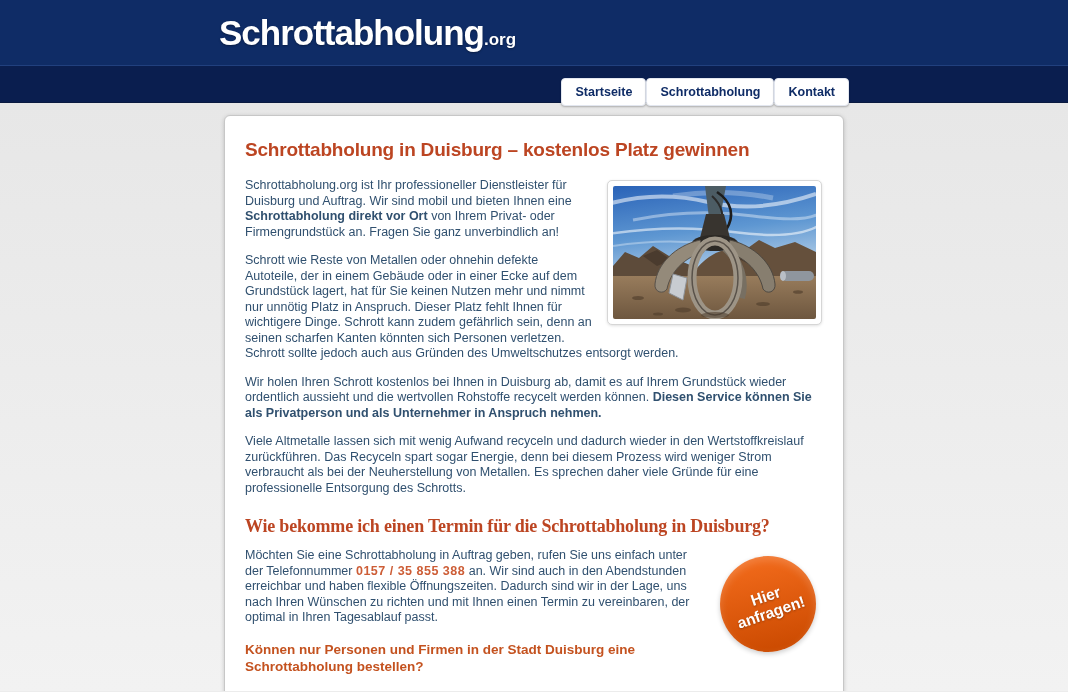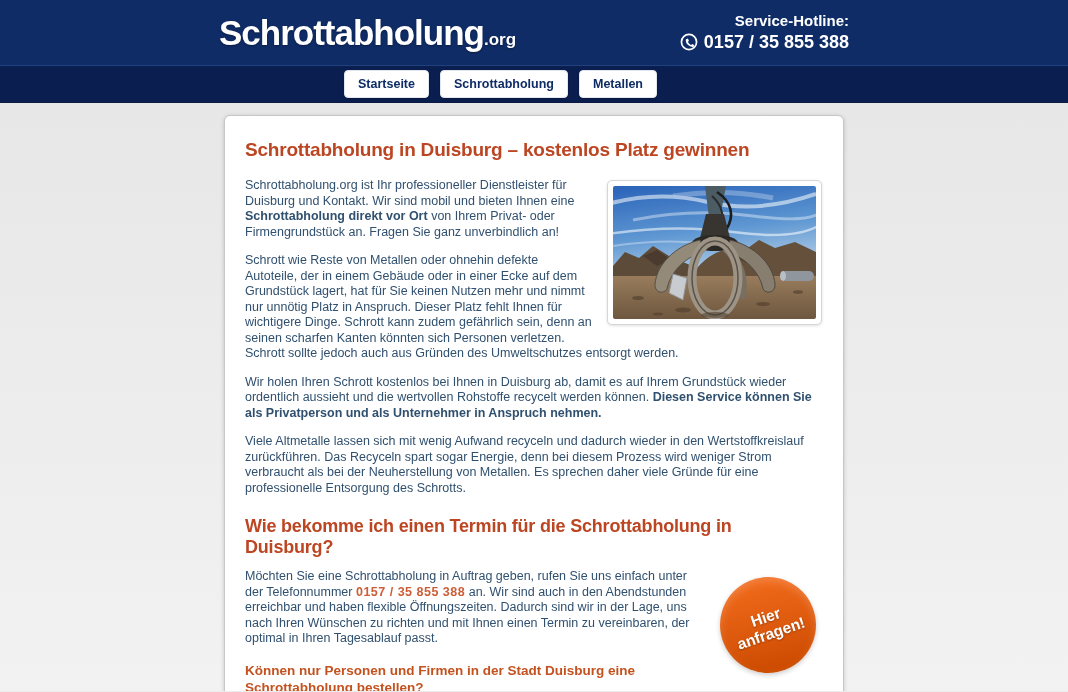--- a/index.html
+++ b/index.html
@@ -18,31 +18,31 @@
   .header{height:65px;background:var(--header_bg);}
   .header-inner{width:630px;margin:0 auto;height:100%;display:flex;align-items:center;justify-content:space-between;}
   .logo{color:#fff;font-size:35px;font-weight:700;letter-spacing:-1px;cursor:pointer;text-shadow:0 1px 2px rgba(0,0,0,.35);}
   .logo .tld{font-size:17px;font-weight:700;letter-spacing:0;}
   .hotline{color:#fff;text-align:right;line-height:1.25;}
   .hotline-label{font-size:15px;font-weight:700;display:block;}
   .hotline-phone{font-size:18px;font-weight:700;display:flex;align-items:center;gap:6px;justify-content:flex-end;}
   .phone-icon svg{display:block;}
   
   .nav{height:38px;background:var(--nav_bg);border-top:1px solid #21407e;border-bottom:1px solid #0a1a40;}
-  .nav-inner{width:630px;margin:0 auto;height:100%;display:flex;align-items:center;gap:11px;padding-left:125px;}
+  .nav-inner{width:630px;margin:8px auto;height:100%;display:flex;align-items:center;gap:0;padding-left:125px;justify-content:flex-end;}
   .nav-btn{background:#fff;color:var(--header_bg);font-weight:700;font-size:12.5px;
     padding:6px 13px;border-radius:4px;border:1px solid #e2e6ef;cursor:pointer;
     font-family:"Liberation Sans",sans-serif;box-shadow:0 1px 2px rgba(0,0,0,.25);}
   
   .page{height:588px;overflow:hidden;background:linear-gradient(#e7e7e7,#f2f2f2);padding-top:12px;}
   .card{width:620px;margin:0 auto;background:var(--card_bg);border:1px solid #c7c7c7;border-radius:6px;
     padding:23px 21px 50px 20px;min-height:640px;box-shadow:0 1px 4px rgba(0,0,0,.18);}
   .card::after{content:"";display:block;clear:both;}
   h1{color:var(--heading);font-size:19px;font-weight:700;margin:0 0 17px;letter-spacing:-.2px;}
-  h2{color:var(--heading);font-size:18px;font-weight:700;margin:20px 0 11px;letter-spacing:-.2px;clear:left;}
+  h2{color:var(--heading);font-size:18px;font-weight:700;margin:20px 0 11px;letter-spacing:-.2px;clear:left;font-family:Liberation Serif, serif;}
   h3{color:var(--subheading);font-size:13.5px;font-weight:700;margin:15px 0 4px;line-height:17px;}
   p{color:var(--body_text);font-size:12.5px;line-height:15.5px;margin:0 0 13px;}
   p .bold{font-weight:700;text-align:center;}
   p .phone-link{color:var(--phone_link);font-weight:700;cursor:pointer;letter-spacing:.5px;}
   
   .photo{float:right;width:215px;margin:2px 0 10px 14px;background:#fff;border:1px solid #d6d6d6;
     border-radius:5px;padding:5px;box-shadow:0 1px 3px rgba(0,0,0,.12);}
   .photo svg{display:block;border-radius:2px;}
   
   .badge{float:right;width:96px;height:96px;border-radius:50%;margin:8px 6px 12px 14px;
@@ -51,40 +51,28 @@
     box-shadow:0 2px 5px rgba(0,0,0,.2), inset 0 4px 8px rgba(255,255,255,.18);}
   .badge-text{transform:rotate(-19deg);color:#fff;font-weight:700;font-size:15.5px;line-height:17px;
     text-align:center;text-shadow:0 1px 2px rgba(0,0,0,.3);}
 </style>
 </head>
 <body>
 
 <div class="header">
   <div class="header-inner">
     <div class="logo"><span>Schrottabholung</span><span class="tld">.org</span></div>
-    <div class="hotline">
-      <span class="hotline-label">Service-Hotline:</span>
-      <span class="hotline-phone">
-        <span class="phone-icon">
-          <svg width="18" height="18" viewBox="0 0 20 20">
-            <circle cx="10" cy="10" r="8.4" fill="none" stroke="#ffffff" stroke-width="1.9"></circle>
-            <path d="M6.4,7.2 L8.6,6.1 L9.9,8.4 L8.9,9.9 C9.6,11.3 10.9,12.6 12.3,13.3 L13.8,12.3 L16,13.7 L14.8,15.8 C12.2,15.7 9.8,14.3 8.1,12.6 C6.6,11 6.4,9.1 6.4,7.2 Z" fill="#ffffff"></path>
-          </svg>
-        </span>
-        <span>0157 / 35 855 388</span>
-      </span>
-    </div>
   </div>
 </div>
 
 <div class="nav">
   <div class="nav-inner">
     <button class="nav-btn">Startseite</button>
     <button class="nav-btn">Schrottabholung</button>
-    <button class="nav-btn">Metallen</button>
+    <button class="nav-btn">Kontakt</button>
   </div>
 </div>
 
 <div class="page">
   <div class="card">
 
     <h1>Schrottabholung in Duisburg – kostenlos Platz gewinnen</h1>
 
     <figure class="photo" style="margin-top:2px;">
       <svg width="203" height="133" viewBox="0 0 203 133">
@@ -139,21 +127,21 @@
         <path d="M60,88 L74,92 L70,114 L56,107 Z" fill="#c8ccd1" stroke="#8d9298" stroke-width="1"></path>
 
         <path d="M112,62 C127,74 133,94 128,112" stroke="#776f62" stroke-width="8" fill="none"></path>
 
         <ellipse cx="102" cy="92" rx="23" ry="37" fill="none" stroke="#9d9486" stroke-width="9"></ellipse>
         <ellipse cx="102" cy="92" rx="23" ry="37" fill="none" stroke="#59524a" stroke-width="1.5"></ellipse>
         <ellipse cx="102" cy="129" rx="14" ry="3" fill="#4a3a2a" opacity="0.55"></ellipse>
       </svg>
     </figure>
 
-    <p><span>Schrottabholung.org ist Ihr professioneller Dienstleister für Duisburg und Kontakt. Wir sind mobil und bieten Ihnen eine </span><span class="bold">Schrottabholung direkt vor Ort</span><span> von Ihrem Privat- oder Firmengrundstück an. Fragen Sie ganz unverbindlich an!</span></p>
+    <p><span>Schrottabholung.org ist Ihr professioneller Dienstleister für Duisburg und Auftrag. Wir sind mobil und bieten Ihnen eine </span><span class="bold">Schrottabholung direkt vor Ort</span><span> von Ihrem Privat- oder Firmengrundstück an. Fragen Sie ganz unverbindlich an!</span></p>
     <p><span>Schrott wie Reste von Metallen oder ohnehin defekte Autoteile, der in einem Gebäude oder in einer Ecke auf dem Grundstück lagert, hat für Sie keinen Nutzen mehr und nimmt nur unnötig Platz in Anspruch. Dieser Platz fehlt Ihnen für wichtigere Dinge. Schrott kann zudem gefährlich sein, denn an seinen scharfen Kanten könnten sich Personen verletzen. Schrott sollte jedoch auch aus Gründen des Umweltschutzes entsorgt werden.</span></p>
     <p><span>Wir holen Ihren Schrott kostenlos bei Ihnen in Duisburg ab, damit es auf Ihrem Grundstück wieder ordentlich aussieht und die wertvollen Rohstoffe recycelt werden können. </span><span class="bold">Diesen Service können Sie als Privatperson und als Unternehmer in Anspruch nehmen.</span></p>
     <p style="clear:right;"><span>Viele Altmetalle lassen sich mit wenig Aufwand recyceln und dadurch wieder in den Wertstoffkreislauf zurückführen. Das Recyceln spart sogar Energie, denn bei diesem Prozess wird weniger Strom verbraucht als bei der Neuherstellung von Metallen. Es sprechen daher viele Gründe für eine professionelle Entsorgung des Schrotts.</span></p>
 
     <h2>Wie bekomme ich einen Termin für die Schrottabholung in Duisburg?</h2>
 
     <div class="badge">
       <div class="badge-text">
         <span>Hier</span><br>
         <span>anfragen!</span>

